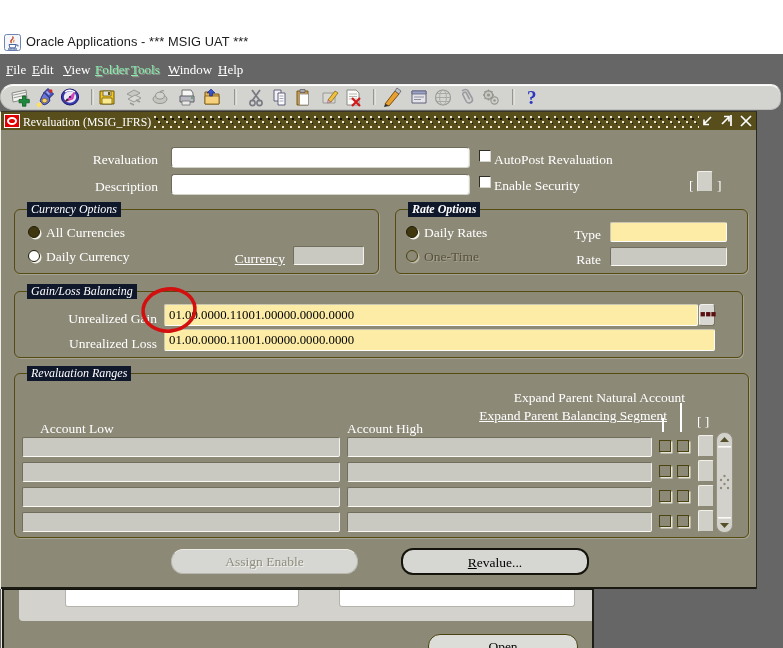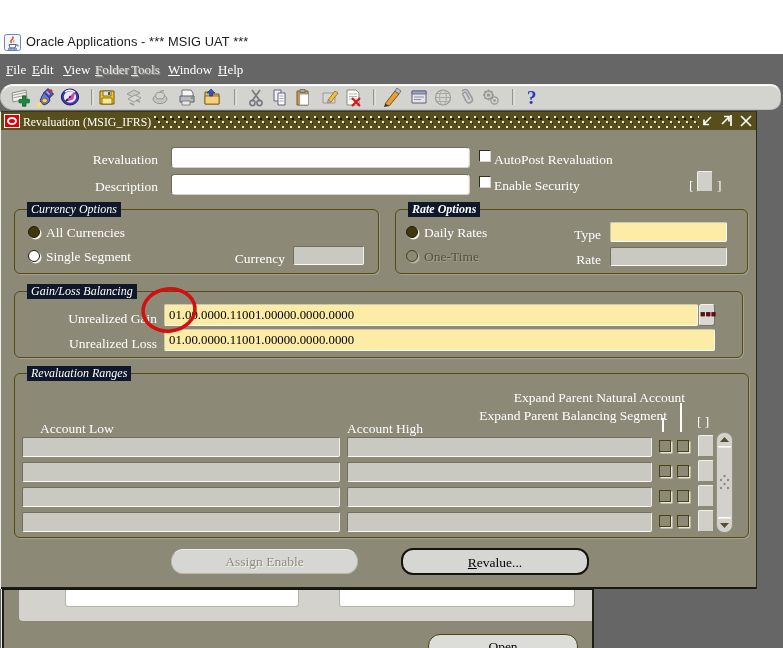--- a/index.html
+++ b/index.html
@@ -7,21 +7,21 @@
 #root *{box-sizing:border-box;}
 .abs{position:absolute;}
 .lbl{position:absolute;color:#ffffff;font-size:13.5px;line-height:15px;white-space:nowrap;text-align:center;}
 .rlbl{text-align:right;}
 
 #shelltitle{position:absolute;left:0;top:0;width:783px;height:23px;background:#ffffff;}
 #shelltitle .t{position:absolute;left:26px;top:3px;font-family:"Liberation Sans",sans-serif;
   font-size:12.8px;color:#1c1c1c;letter-spacing:0.1px;}
 #menubar{position:absolute;left:0;top:23px;width:783px;height:29px;background:#666666;}
 .mi{position:absolute;top:8px;color:#ffffff;font-size:13px;}
-.mi.dis{color:#e5e5e5;text-shadow:1.2px 1.2px 0 #9d9d97;text-align:center;}
+.mi.dis{color:#86efac;text-shadow:1.2px 1.2px 0 #9d9d97;text-align:center;}
 #toolbar{position:absolute;left:0;top:52px;width:783px;height:28px;background:#666666;}
 #tbpill{position:absolute;left:0;top:1px;width:781px;height:26px;background:#d3d3d0;
   border-radius:13px 10px 10px 13px;border:1px solid #bdbdb9;border-top-color:#f4f4f2;
   box-shadow:inset 0 1px 0 #ffffff;}
 
 #win{position:absolute;left:0;top:80px;width:757px;height:478px;background:#8c8977;
   border-left:1px solid #f0efe8;border-right:2px solid #2a2a22;border-top:1px solid #3a3526;}
 #wtitle{position:absolute;left:0;top:0;width:755px;height:18px;background:#584e1c;}
 #wpat{position:absolute;left:152px;top:2px;width:546px;height:14px;
   background-color:#584e1c;
@@ -230,22 +230,22 @@
 
       <div class="lbl" style="left:688px;top:48px;">[</div>
       <div class="abs" style="left:696px;top:41px;width:16px;height:21px;background:#d0cfc8;border:1px solid #f1f0e9;border-right-color:#8a8775;border-bottom-color:#8a8775;border-radius:2px;"></div>
       <div class="lbl" style="left:716px;top:48px;">]</div>
 
       <div class="grp" style="left:13px;top:79px;width:365px;height:65px;">
         <div class="gtitle">Currency Options</div>
         <div class="rad sel" style="left:13px;top:16px;"></div>
         <div class="lbl" style="left:31px;top:15px;">All Currencies</div>
         <div class="rad uns" style="left:13px;top:40px;"></div>
-        <div class="lbl" style="left:31px;top:39px;">Single Segment</div>
-        <div class="lbl rlbl" style="left:137px;top:41px;width:133px;">Currency</div>
+        <div class="lbl" style="left:31px;top:39px;">Daily Currency</div>
+        <div class="lbl rlbl" style="left:137px;top:41px;width:133px;text-decoration:underline;">Currency</div>
         <div class="gf" style="left:278px;top:36px;width:71px;height:19px;"></div>
       </div>
 
       <div class="grp" style="left:394px;top:79px;width:353px;height:65px;">
         <div class="gtitle" style="font-weight:bold;">Rate Options</div>
         <div class="rad sel" style="left:10px;top:16px;"></div>
         <div class="lbl" style="left:28px;top:15px;">Daily Rates</div>
         <div class="rad dis" style="left:10px;top:40px;"></div>
         <div class="lbl" style="left:28px;top:39px;color:#57513a;text-shadow:1px 1px 0 #a5a294;">One-Time</div>
         <div class="lbl rlbl" style="left:120px;top:17px;width:85px;">Type</div>
@@ -262,21 +262,21 @@
         <div class="lbl rlbl" style="left:0;top:44px;width:142px;">Unrealized Loss</div>
         <div class="yf" style="left:149px;top:37px;width:551px;height:22px;">01.00.0000.11001.00000.0000.0000</div>
       </div>
       <svg class="abs" style="left:130px;top:152px" width="80" height="60" viewBox="0 0 80 60">
         <ellipse cx="38" cy="28" rx="26" ry="21" fill="none" stroke="#d31010" stroke-width="3.6" transform="rotate(-6 38 28)"></ellipse>
       </svg>
 
       <div class="grp" style="left:13px;top:243px;width:735px;height:165px;">
         <div class="gtitle">Revaluation Ranges</div>
         <div class="lbl rlbl" style="left:380px;top:16px;width:290px;">Expand Parent Natural Account</div>
-        <div class="lbl rlbl" style="left:360px;top:34px;width:292px;">Expand Parent Balancing Segment</div>
+        <div class="lbl rlbl" style="left:360px;top:34px;width:292px;text-decoration:underline;">Expand Parent Balancing Segment</div>
         <div class="abs" style="left:647px;top:44px;width:1.5px;height:14px;background:#fff;"></div>
         <div class="abs" style="left:665px;top:29px;width:1.5px;height:29px;background:#fff;"></div>
         <div class="lbl" style="left:682px;top:40px;">[ ]</div>
         <div class="lbl" style="left:25px;top:47px;">Account Low</div>
         <div class="lbl" style="left:332px;top:47px;">Account High</div>
 
         <div class="gf" style="left:7px;top:63px;width:318px;height:20px;"></div>
         <div class="gf" style="left:332px;top:63px;width:305px;height:20px;"></div>
         <div class="gf" style="left:7px;top:88px;width:318px;height:20px;"></div>
         <div class="gf" style="left:332px;top:88px;width:305px;height:20px;"></div>

